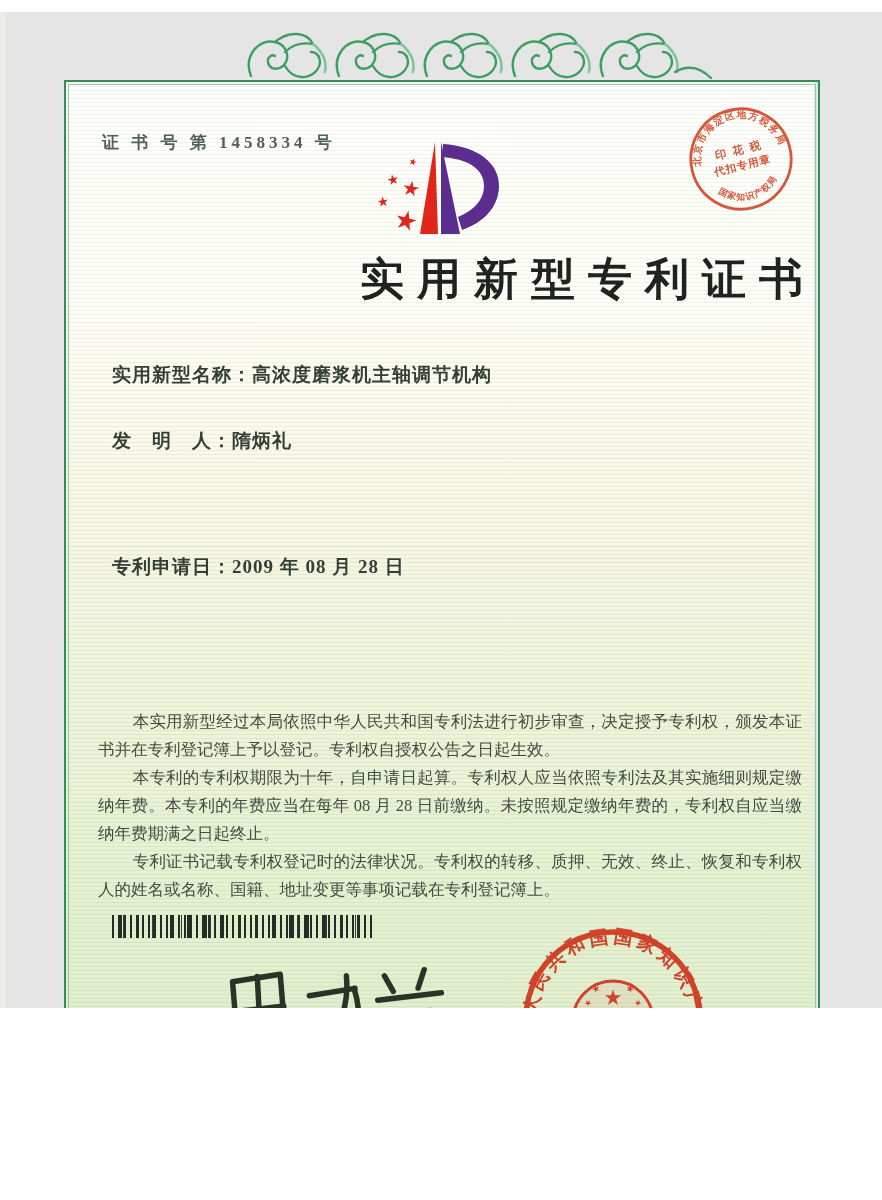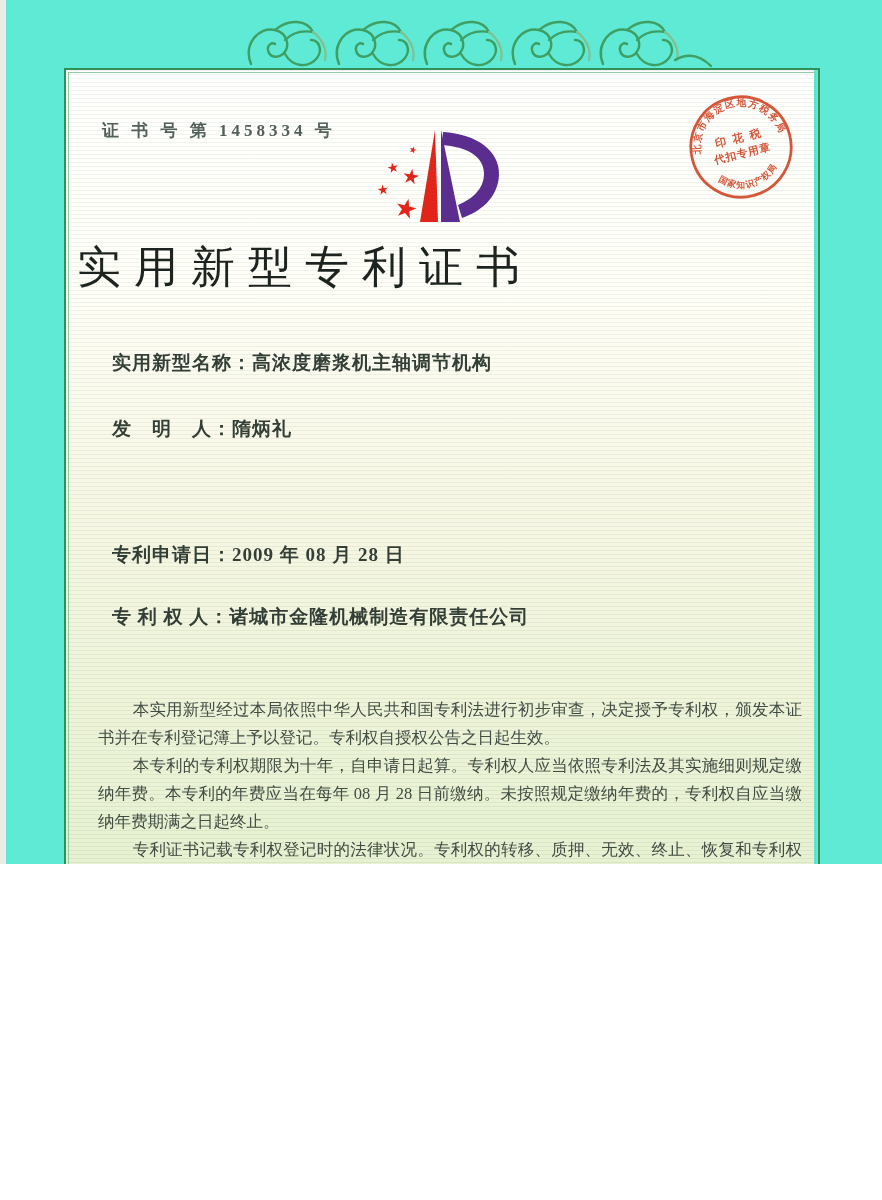--- a/index.html
+++ b/index.html
@@ -1,34 +1,34 @@
 <!DOCTYPE html>
 <html><head>
 <meta charset="utf-8">
 <style>
   html,body{margin:0;padding:0;background:#ffffff;}
-  .page{position:relative;width:882px;height:864px;background:#5eead4;overflow:hidden;
-        font-family:"Liberation Serif","DejaVu Serif",serif;}
+  .page{position:relative;width:882px;height:996px;background:#e5e5e5;overflow:hidden;
+        font-family:"Liberation Serif","DejaVu Serif",serif;margin-top:12px;}
   .scan-edge{position:absolute;left:0;top:0;width:6px;height:100%;background:#ebebe8;}
   
   .cert-bg{position:absolute;left:66px;top:70px;width:748px;height:1074px;
     background:linear-gradient(180deg,#ffffff 0%,#fffef8 20%,#f9f7e7 38%,#f0f4dc 55%,#e8f1d3 72%,#e1eecd 88%,#ddedca 100%);}
   .cert-bg::after{content:"";position:absolute;inset:0;
     background:repeating-linear-gradient(180deg,rgba(124,176,118,0.13) 0 1px,rgba(255,255,255,0) 1px 4px);
     mix-blend-mode:multiply;}
   .frame{position:absolute;left:64px;top:68px;width:752px;height:1076px;border:2px solid #2f9158;z-index:2;}
   .frame::after{content:"";position:absolute;inset:2px;border:1px solid #8fcba4;}
   .ornament-top{position:absolute;left:245px;top:14px;z-index:3;}
   .ornament-corner{position:absolute;left:722px;top:1034px;z-index:3;}
   .cert-number{position:absolute;left:102px;top:119px;font-size:17px;font-weight:600;
     letter-spacing:4px;color:#53615а;color:#53615a;z-index:4;}
   .logo{position:absolute;left:363px;top:124px;z-index:4;}
   .tax-seal{position:absolute;left:676px;top:82px;width:130px;height:130px;transform:rotate(-14deg);z-index:5;opacity:.92;}
-  .title{position:absolute;left:64px;top:238px;width:752px;text-align:left;font-size:44px;
-    font-weight:normal;color:#1d2420;letter-spacing:13px;text-indent:13px;z-index:4;}
+  .title{position:absolute;left:64px;top:238px;width:752px;text-align:right;font-size:44px;
+    font-weight:bold;color:#1d2420;letter-spacing:13px;text-indent:13px;z-index:4;}
   .field{position:absolute;left:112px;font-size:19px;font-weight:bold;color:#333f36;letter-spacing:1px;z-index:4;white-space:nowrap;}
   .paras{position:absolute;left:98px;top:696px;width:704px;z-index:4;color:#414c43;}
   .paras p{margin:0;font-size:16.5px;font-weight:400;line-height:28px;text-indent:2.1em;text-align:justify;}
   .barcode{position:absolute;left:112px;top:903px;width:262px;height:23px;z-index:4;
     background:
       repeating-linear-gradient(90deg,#262b26 0 2px,transparent 2px 6px),
       repeating-linear-gradient(90deg,transparent 0 7px,#262b26 7px 10px,transparent 10px 17px),
       repeating-linear-gradient(90deg,transparent 0 11px,rgba(38,43,38,.9) 11px 12px,transparent 12px 29px);}
   .director-label{position:absolute;left:152px;top:999px;font-size:20px;font-weight:bold;
     color:#38423а;color:#38423a;letter-spacing:9px;z-index:4;}
@@ -112,23 +112,20 @@
 
   <div class="field" style="top:350px">
     <span>实用新型名称：</span><span>高浓度磨浆机主轴调节机构</span>
   </div>
   <div class="field" style="top:416px">
     <span>发　明　人：</span><span>隋炳礼</span>
   </div>
   <div class="field" style="top:542px">
     <span>专利申请日：</span><span>2009 年 08 月 28 日</span>
   </div>
-  <div class="field" style="top:604px">
-    <span>专 利 权 人：</span><span>诸城市金隆机械制造有限责任公司</span>
-  </div>
 
   <div class="paras">
     <p>本实用新型经过本局依照中华人民共和国专利法进行初步审查，决定授予专利权，颁发本证书并在专利登记簿上予以登记。专利权自授权公告之日起生效。</p>
     <p>本专利的专利权期限为十年，自申请日起算。专利权人应当依照专利法及其实施细则规定缴纳年费。本专利的年费应当在每年 08 月 28 日前缴纳。未按照规定缴纳年费的，专利权自应当缴纳年费期满之日起终止。</p>
     <p>专利证书记载专利权登记时的法律状况。专利权的转移、质押、无效、终止、恢复和专利权人的姓名或名称、国籍、地址变更等事项记载在专利登记簿上。</p>
   </div>
 
   <div class="barcode"></div>
 
   <div class="director-label">局长</div>

